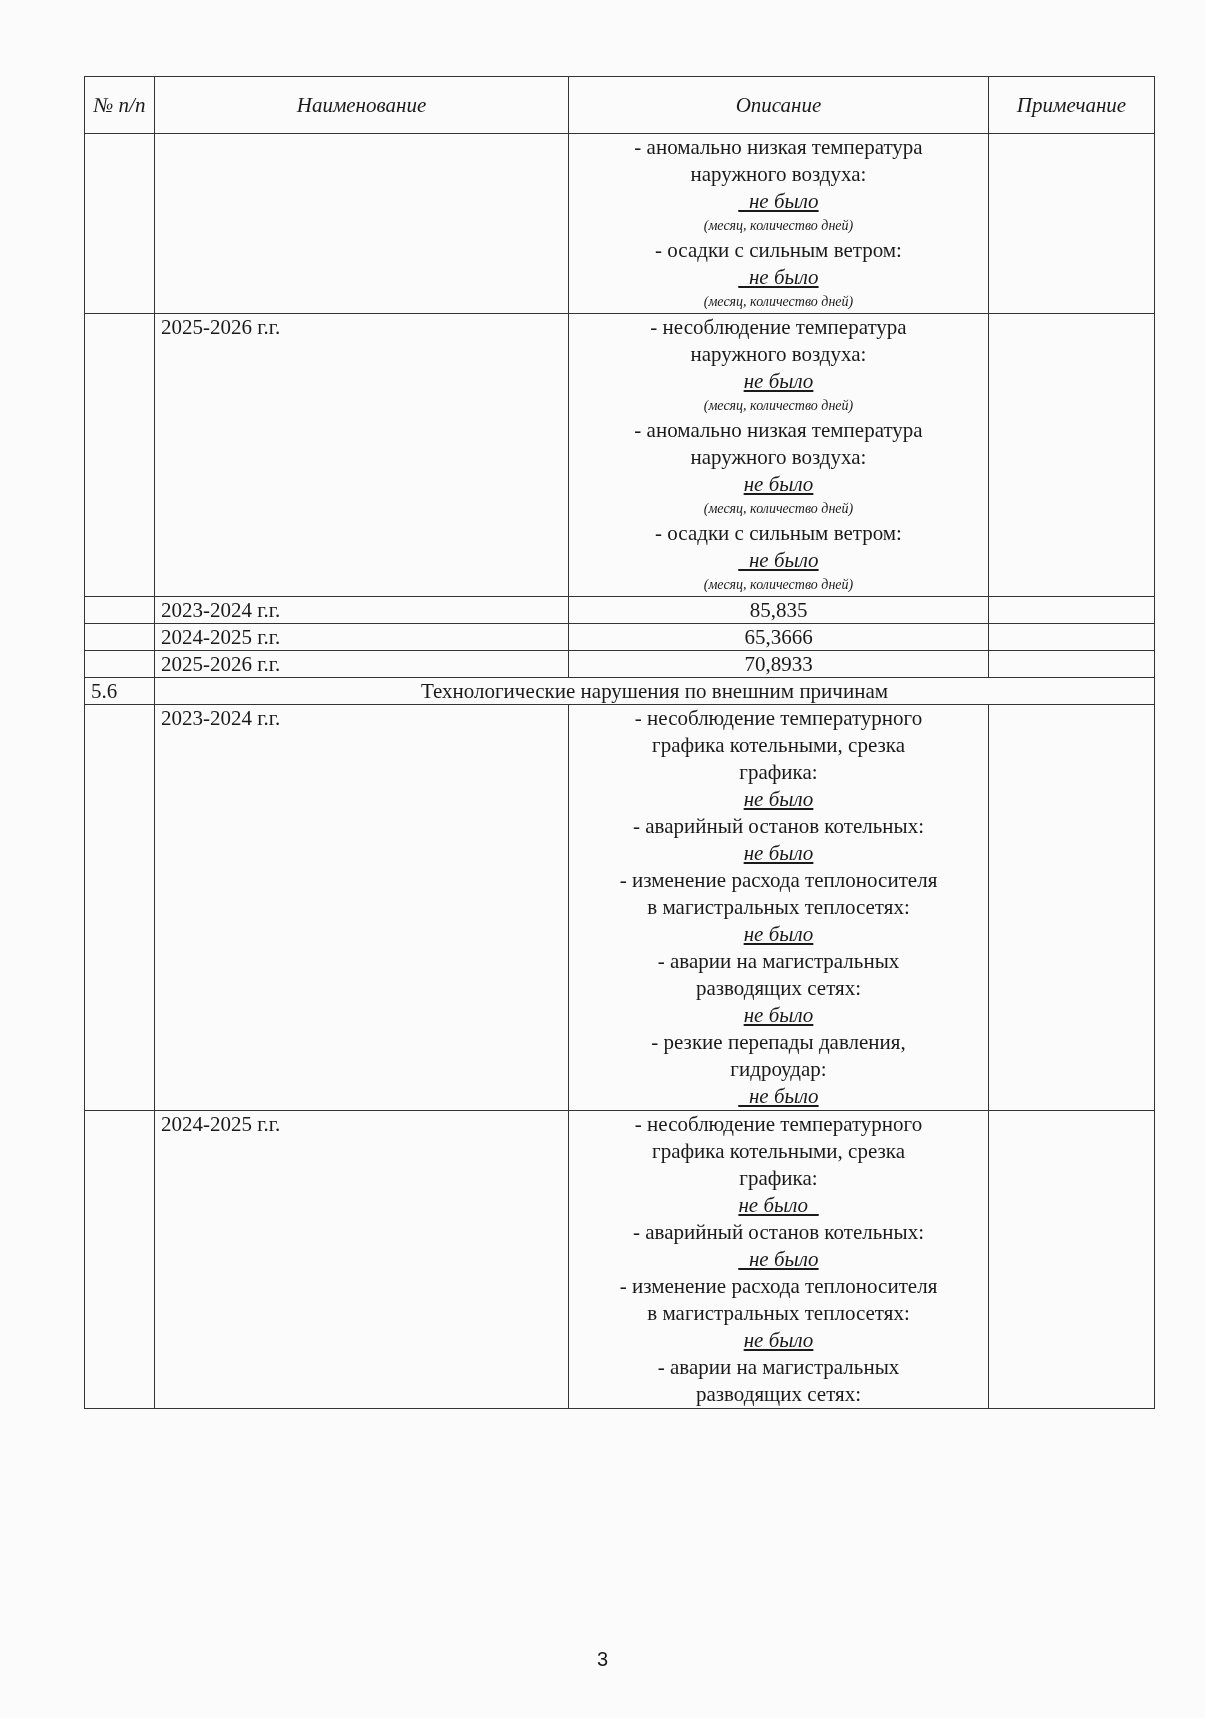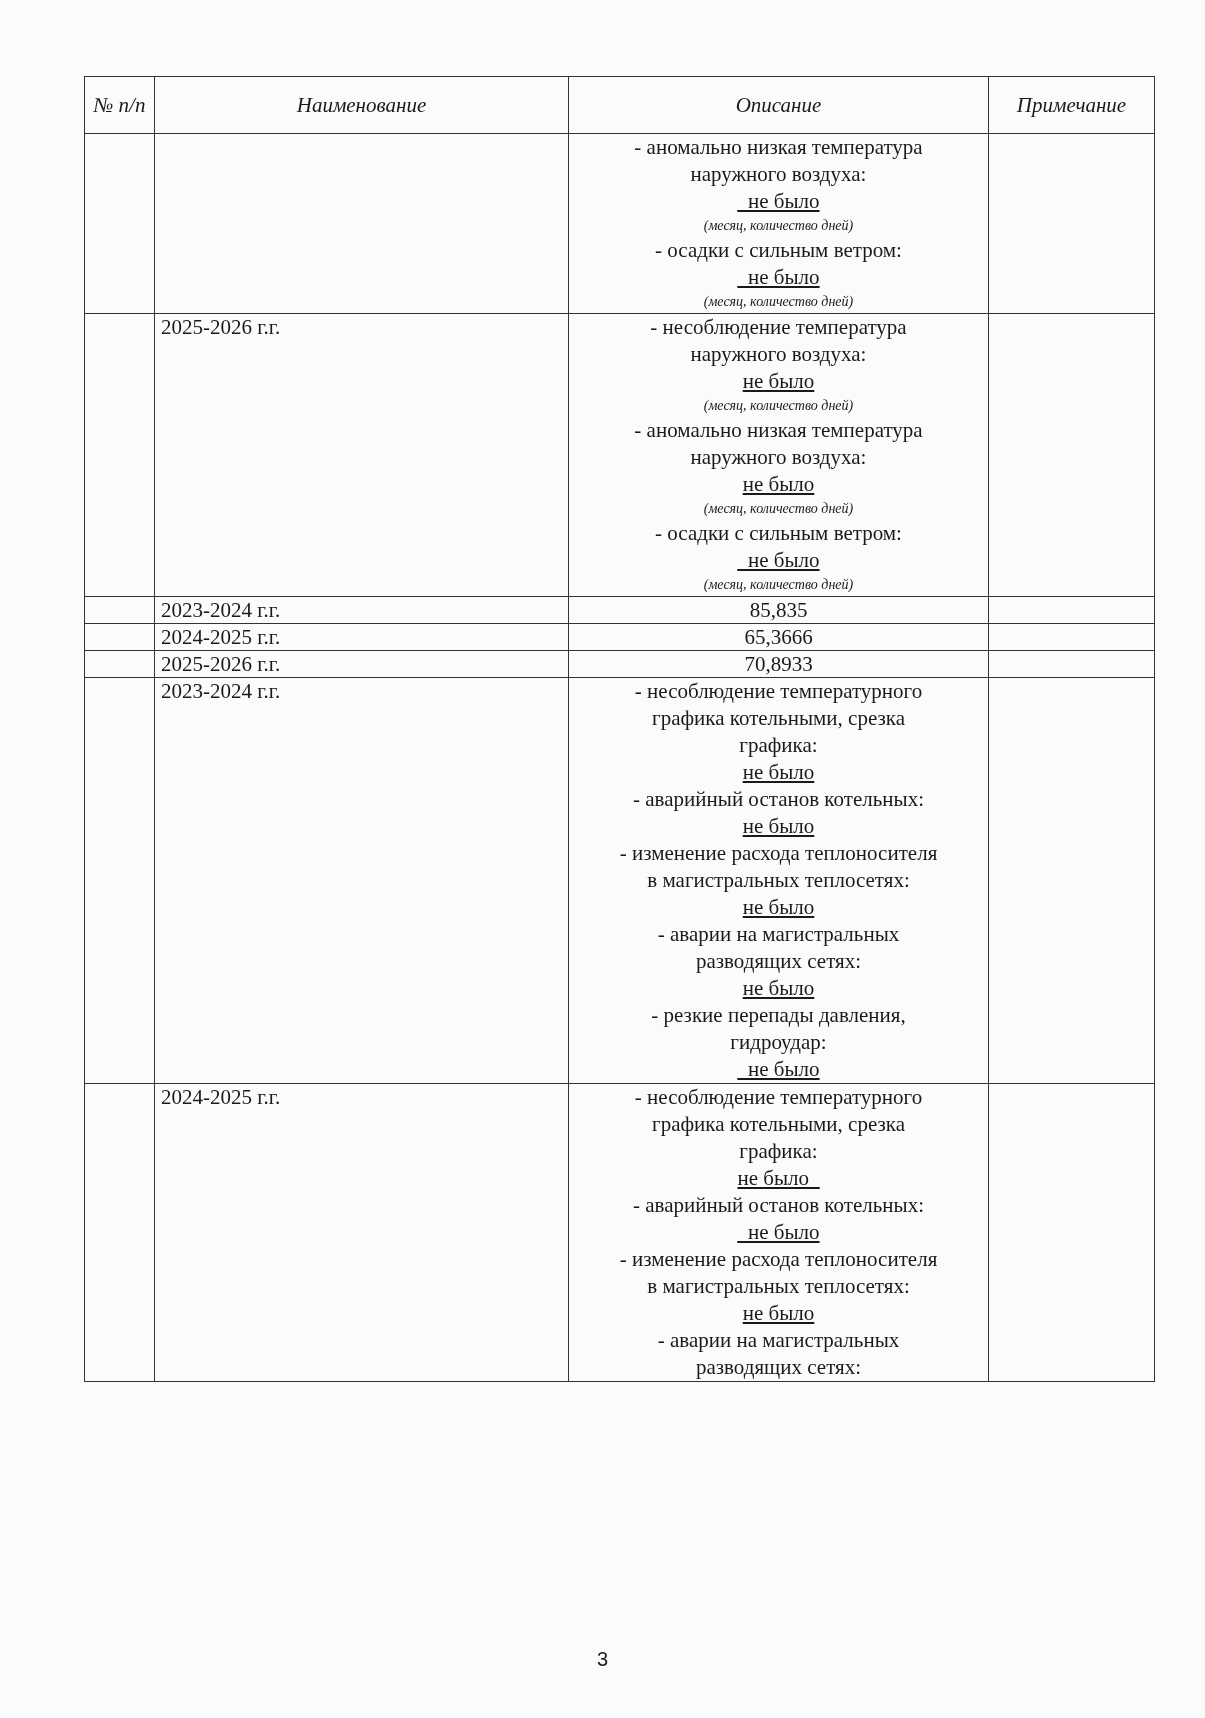--- a/index.html
+++ b/index.html
@@ -5,21 +5,21 @@
   html, body { margin:0; padding:0; background:#fbfbfb; }
   body { width:1205px; height:1718px; position:relative; overflow:hidden; font-family:"Liberation Serif", serif; color:#1a1a1a; }
   .page { position:absolute; left:0; top:0; width:1011px; height:1718px; }
   table.doc { position:absolute; left:84px; top:76px; width:1070px; border-collapse:collapse; table-layout:fixed; }
   table.doc td, table.doc th { border:1.5px solid #333; vertical-align:top; padding:0 6px; font-size:21px; line-height:27px; font-weight:normal; }
   table.doc th { font-style:italic; vertical-align:middle; text-align:center; height:56px; }
   col.c1 { width:70px; } col.c2 { width:414px; } col.c3 { width:420px; } col.c4 { width:166px; }
   .center { text-align:center; }
   .desc { text-align:center; }
   .desc .line { display:block; }
-  .desc .val { display:block; text-decoration:underline; }
+  .desc .val { display:block; text-decoration:underline;font-style:italic; }
   .desc .hint { display:block; font-style:italic; font-size:14px; line-height:22px; }
   .num { font-size:21px; }
   tr.small td { line-height:26px; }
   .pagenum { position:absolute; left:0; width:1205px; top:1648px; text-align:center; font-family:"Liberation Sans", sans-serif; font-size:20px; }
 </style>
 </head>
 <body>
 
 <div class="page">
   <table class="doc">
@@ -81,20 +81,24 @@
         <td>2024-2025 г.г.</td>
         <td class="center num">65,3666</td>
         <td></td>
       </tr>
       <tr class="small">
         <td></td>
         <td>2025-2026 г.г.</td>
         <td class="center num">70,8933</td>
         <td></td>
       </tr>
+      <tr class="small">
+        <td>5.6</td>
+        <td colspan="3" class="center">Технологические нарушения по внешним причинам</td>
+      </tr>
       <tr>
         <td></td>
         <td>2023-2024 г.г.</td>
         <td class="desc">
             <span class="line">- несоблюдение температурного</span>
             <span class="line">графика котельными, срезка</span>
             <span class="line">графика:</span>
             <span class="val">не было</span>
             <span class="line">- аварийный останов котельных:</span>
             <span class="val">не было</span>

